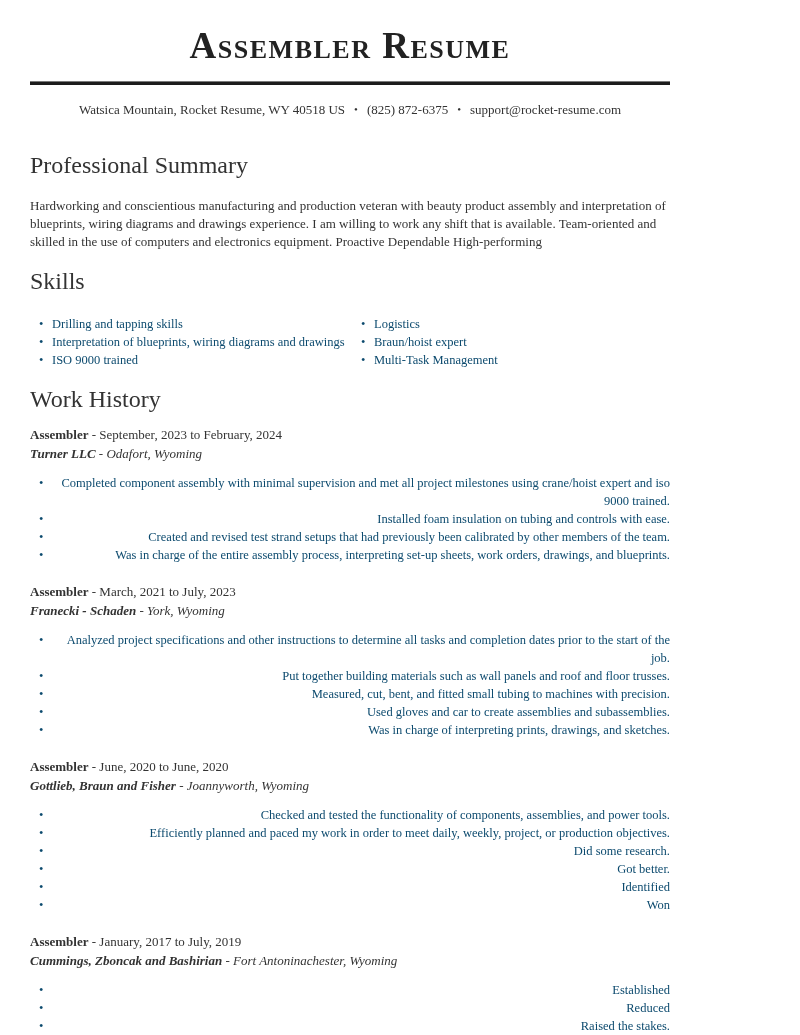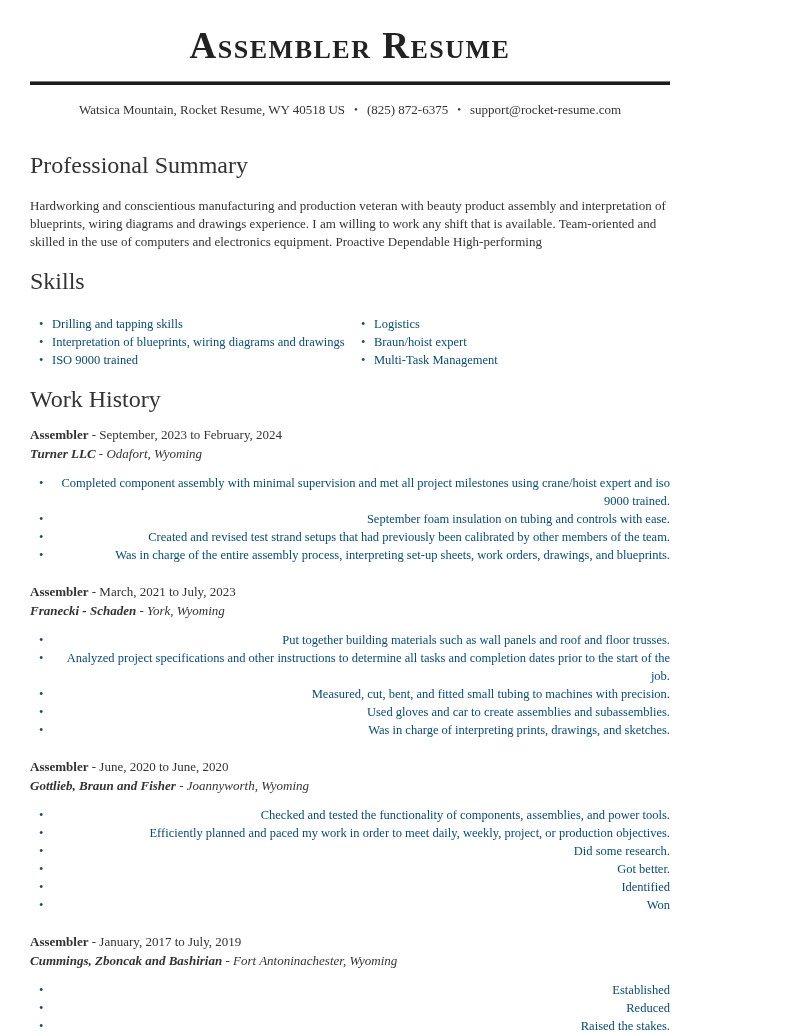--- a/index.html
+++ b/index.html
@@ -132,38 +132,38 @@
       <p>
         <strong class="job-title">Assembler</strong>
         <span>- September, 2023 to February, 2024</span>
       </p>
       <p>
         <strong class="company">Turner LLC</strong>
         <span class="italic">- Odafort, Wyoming</span>
       </p>
       <ul class="bullets">
           <li>Completed component assembly with minimal supervision and met all project milestones using crane/hoist expert and iso 9000 trained.</li>
-          <li>September foam insulation on tubing and controls with ease.</li>
+          <li>Installed foam insulation on tubing and controls with ease.</li>
           <li>Created and revised test strand setups that had previously been calibrated by other members of the team.</li>
           <li>Was in charge of the entire assembly process, interpreting set-up sheets, work orders, drawings, and blueprints.</li>
         </ul>
     </article>
 
     <article class="job">
       <p>
         <strong class="job-title">Assembler</strong>
         <span>- March, 2021 to July, 2023</span>
       </p>
       <p>
         <strong class="company">Franecki - Schaden</strong>
         <span class="italic">- York, Wyoming</span>
       </p>
       <ul class="bullets">
+          <li>Analyzed project specifications and other instructions to determine all tasks and completion dates prior to the start of the job.</li>
           <li>Put together building materials such as wall panels and roof and floor trusses.</li>
-          <li>Analyzed project specifications and other instructions to determine all tasks and completion dates prior to the start of the job.</li>
           <li>Measured, cut, bent, and fitted small tubing to machines with precision.</li>
           <li>Used gloves and car to create assemblies and subassemblies.</li>
           <li>Was in charge of interpreting prints, drawings, and sketches.</li>
         </ul>
     </article>
 
     <article class="job">
       <p>
         <strong class="job-title">Assembler</strong>
         <span>- June, 2020 to June, 2020</span>

